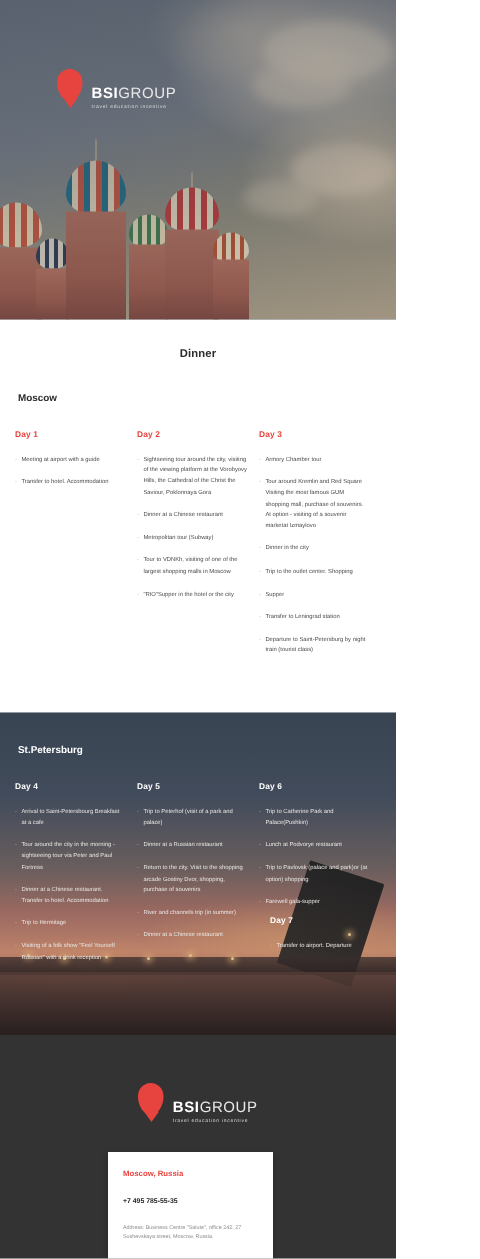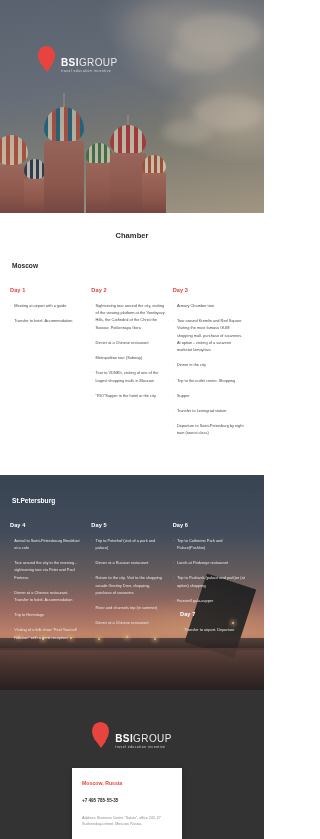--- a/index.html
+++ b/index.html
@@ -219,21 +219,21 @@
         <div class="logo-pin"></div>
         <div class="logo-text">
           <div class="logo-main"><span>BSI</span><span class="thin">GROUP</span></div>
           <div class="logo-sub">travel education incentive</div>
         </div>
       </div>
     </div>
   </section>
 
   <section class="program">
-    <h2 class="program-title">Chamber</h2>
+    <h2 class="program-title">Dinner</h2>
     <h3 class="city-heading">Moscow</h3>
     <div class="days" id="moscow-days">
         <div class="day-col">
           <div class="day-title">Day 1</div>
           <div class="item">
             <span class="bullet">·</span>
             <span class="txt">Meeting at airport with a guide</span>
           </div>
           <div class="item">
             <span class="bullet">·</span>

